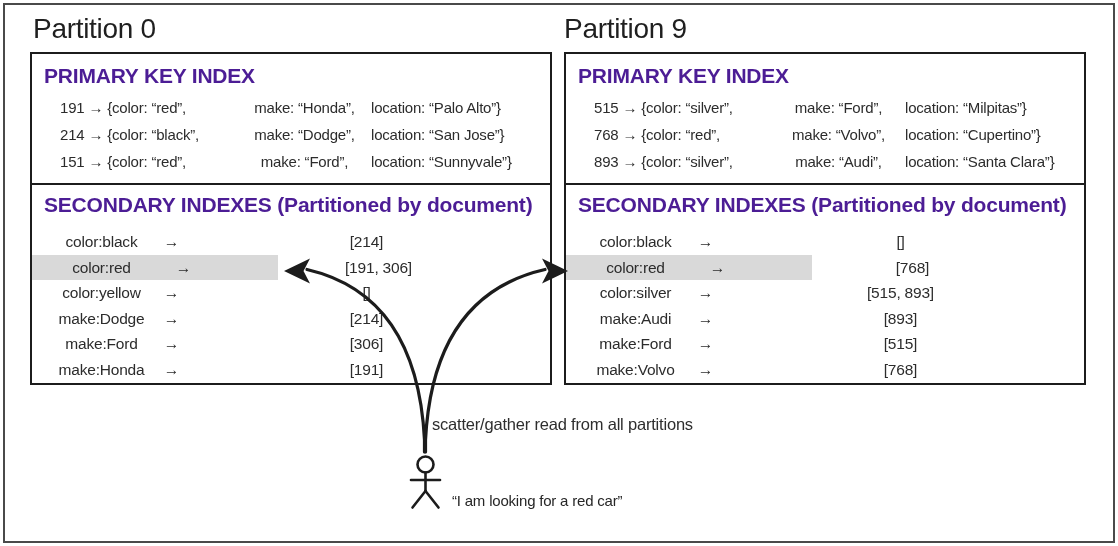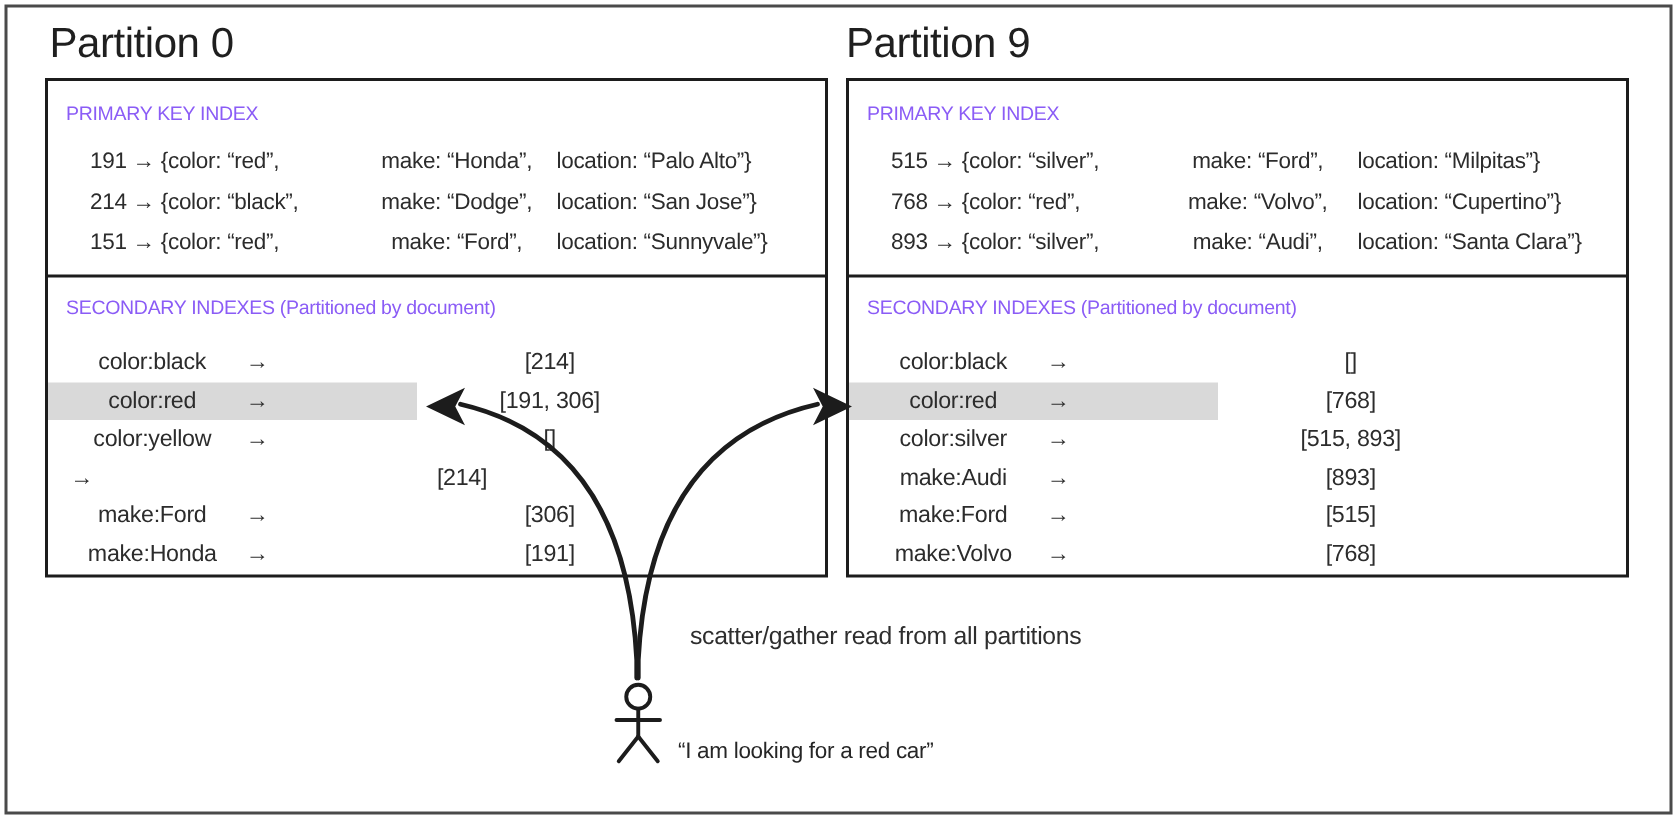--- a/index.html
+++ b/index.html
@@ -42,25 +42,25 @@
     background:#fff;
   }
   #pbox-0{left:30px;}
   #pbox-1{left:564px;}
   .primary-section{
     height:131px;
     border-bottom:2.5px solid var(--line);
     padding:12px 10px 0 12px;
   }
   .section-header{
-    font-weight:400;
-    font-size:13px;
+    font-weight:700;
+    font-size:21px;
     line-height:20px;
     letter-spacing:-0.2px;
-    color:#8b5cf6;
+    color:#4c1d95;
     margin-bottom:8px;
     white-space:nowrap;
   }
   .prow{
     display:flex;
     line-height:27px;
     font-size:15px;
     letter-spacing:-0.2px;
     white-space:nowrap;
     margin-left:16px;
@@ -81,24 +81,25 @@
     letter-spacing:-0.2px;
     padding-left:11px;
     white-space:nowrap;
     text-align:center;
   }
   .srow .term{width:117px;flex:none;}
   .srow .arr{width:23px;flex:none;}
   .srow .val{flex:1;}
   .srow.hl{
     background:linear-gradient(90deg, var(--highlight) 0px, var(--highlight) 246px, transparent 246px);
+    gap:12px;
   }
   .scatter-label{
     position:absolute;
-    left:460px;top:415px;
+    left:432px;top:415px;
     font-size:16.5px;
     letter-spacing:-0.2px;
     color:#2e2e2e;
     white-space:nowrap;
   }
   .user-quote{
     position:absolute;
     left:452px;top:492px;
     font-size:15px;
     letter-spacing:-0.2px;
@@ -166,20 +167,21 @@
         <span class="term">color:red</span>
         <span class="arr">→</span>
         <span class="val">[191, 306]</span>
       </div>
       <div class="srow">
         <span class="term">color:yellow</span>
         <span class="arr">→</span>
         <span class="val">[]</span>
       </div>
       <div class="srow">
+        <span class="term">make:Dodge</span>
         <span class="arr">→</span>
         <span class="val">[214]</span>
       </div>
       <div class="srow">
         <span class="term">make:Ford</span>
         <span class="arr">→</span>
         <span class="val">[306]</span>
       </div>
       <div class="srow">
         <span class="term">make:Honda</span>

